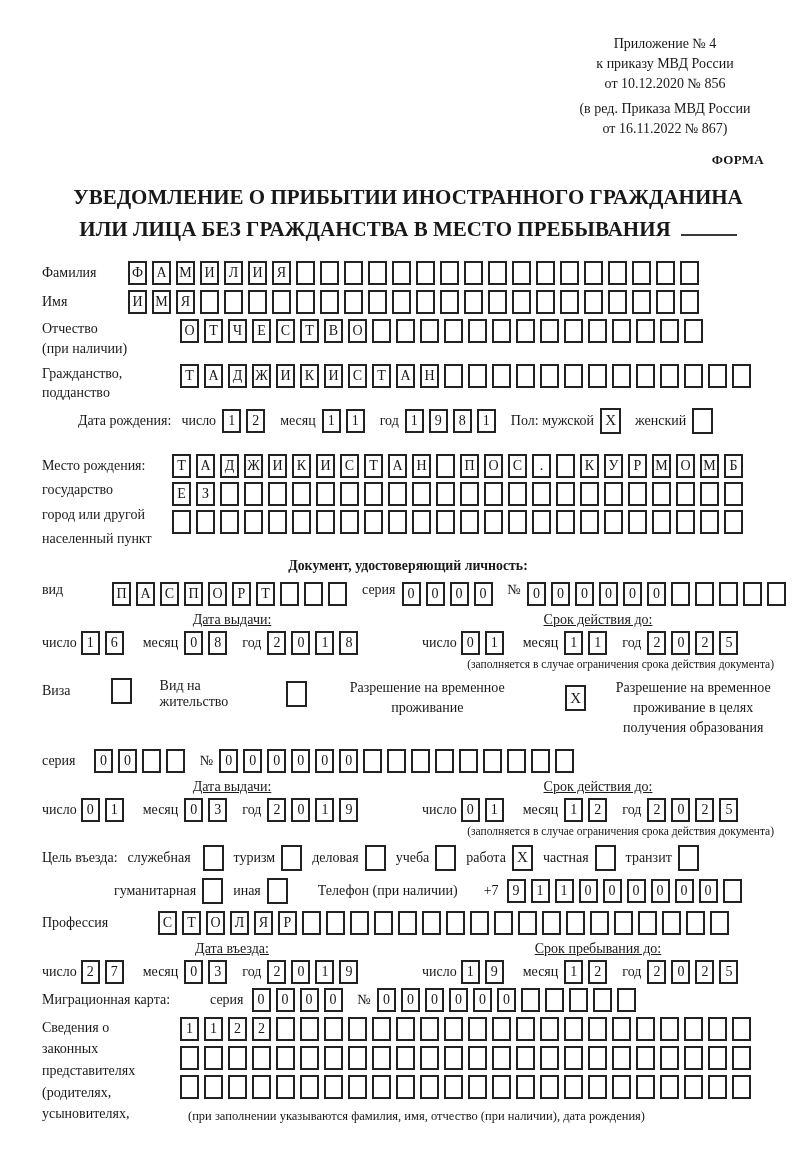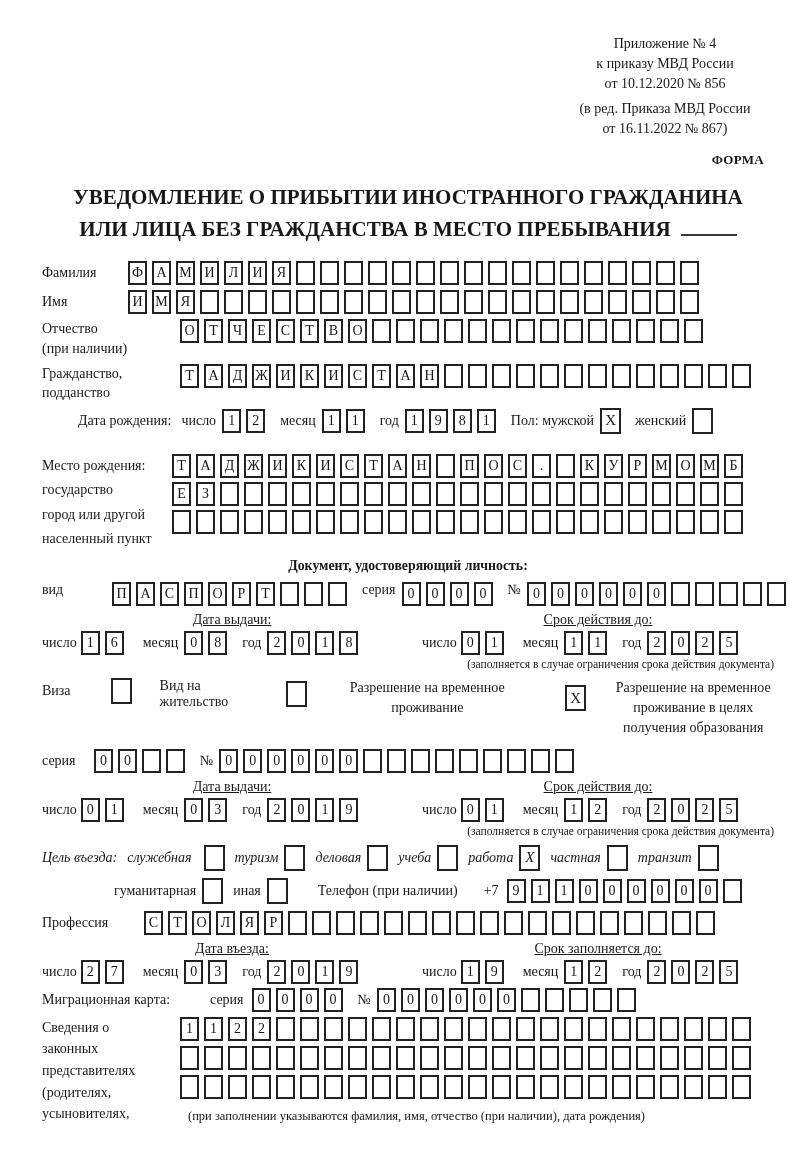--- a/index.html
+++ b/index.html
@@ -504,21 +504,21 @@
               <span class="cell">2</span>
               <span class="cell">0</span>
               <span class="cell">2</span>
               <span class="cell">5</span>
             </span>
         </div>
         <div class="dp-note">(заполняется в случае ограничения срока действия документа)</div>
       </div>
     </div>
 
-    <div class="purpose-row" style="margin-top:8px;font-style:italic;">
+    <div class="purpose-row" style="margin-top:8px;">
       <span>Цель въезда:</span>
       <span class="inline-lbl">служебная</span>
       <span class="cb"></span>
       <span>туризм</span>
       <span class="cb"></span>
       <span>деловая</span>
       <span class="cb"></span>
       <span>учеба</span>
       <span class="cb"></span>
       <span>работа</span>
@@ -543,21 +543,21 @@
           <span class="cell">0</span>
           <span class="cell">0</span>
           <span class="cell">0</span>
           <span class="cell">0</span>
           <span class="cell">0</span>
           <span class="cell">0</span>
           <span class="cell"></span>
         </span>
     </div>
 
-    <div class="frow" style="align-items:center;">
+    <div class="frow" style="align-items:center;gap:14px;">
       <span class="lbl" style="width:102px">Профессия</span>
       <span class="cellrow">
           <span class="cell">С</span>
           <span class="cell">Т</span>
           <span class="cell">О</span>
           <span class="cell">Л</span>
           <span class="cell">Я</span>
           <span class="cell">Р</span>
           <span class="cell"></span>
           <span class="cell"></span>
@@ -597,21 +597,21 @@
           <span class="inline-lbl">год</span>
           <span class="cellrow">
               <span class="cell">2</span>
               <span class="cell">0</span>
               <span class="cell">1</span>
               <span class="cell">9</span>
             </span>
         </div>
       </div>
       <div class="dp-right">
-        <div class="dp-head">Срок заполняется до:</div>
+        <div class="dp-head">Срок пребывания до:</div>
         <div class="cellrow">
           <span>число</span>
           <span class="cellrow" style="margin:0 4px">
               <span class="cell">1</span>
               <span class="cell">9</span>
             </span>
           <span class="inline-lbl">месяц</span>
           <span class="cellrow">
               <span class="cell">1</span>
               <span class="cell">2</span>

